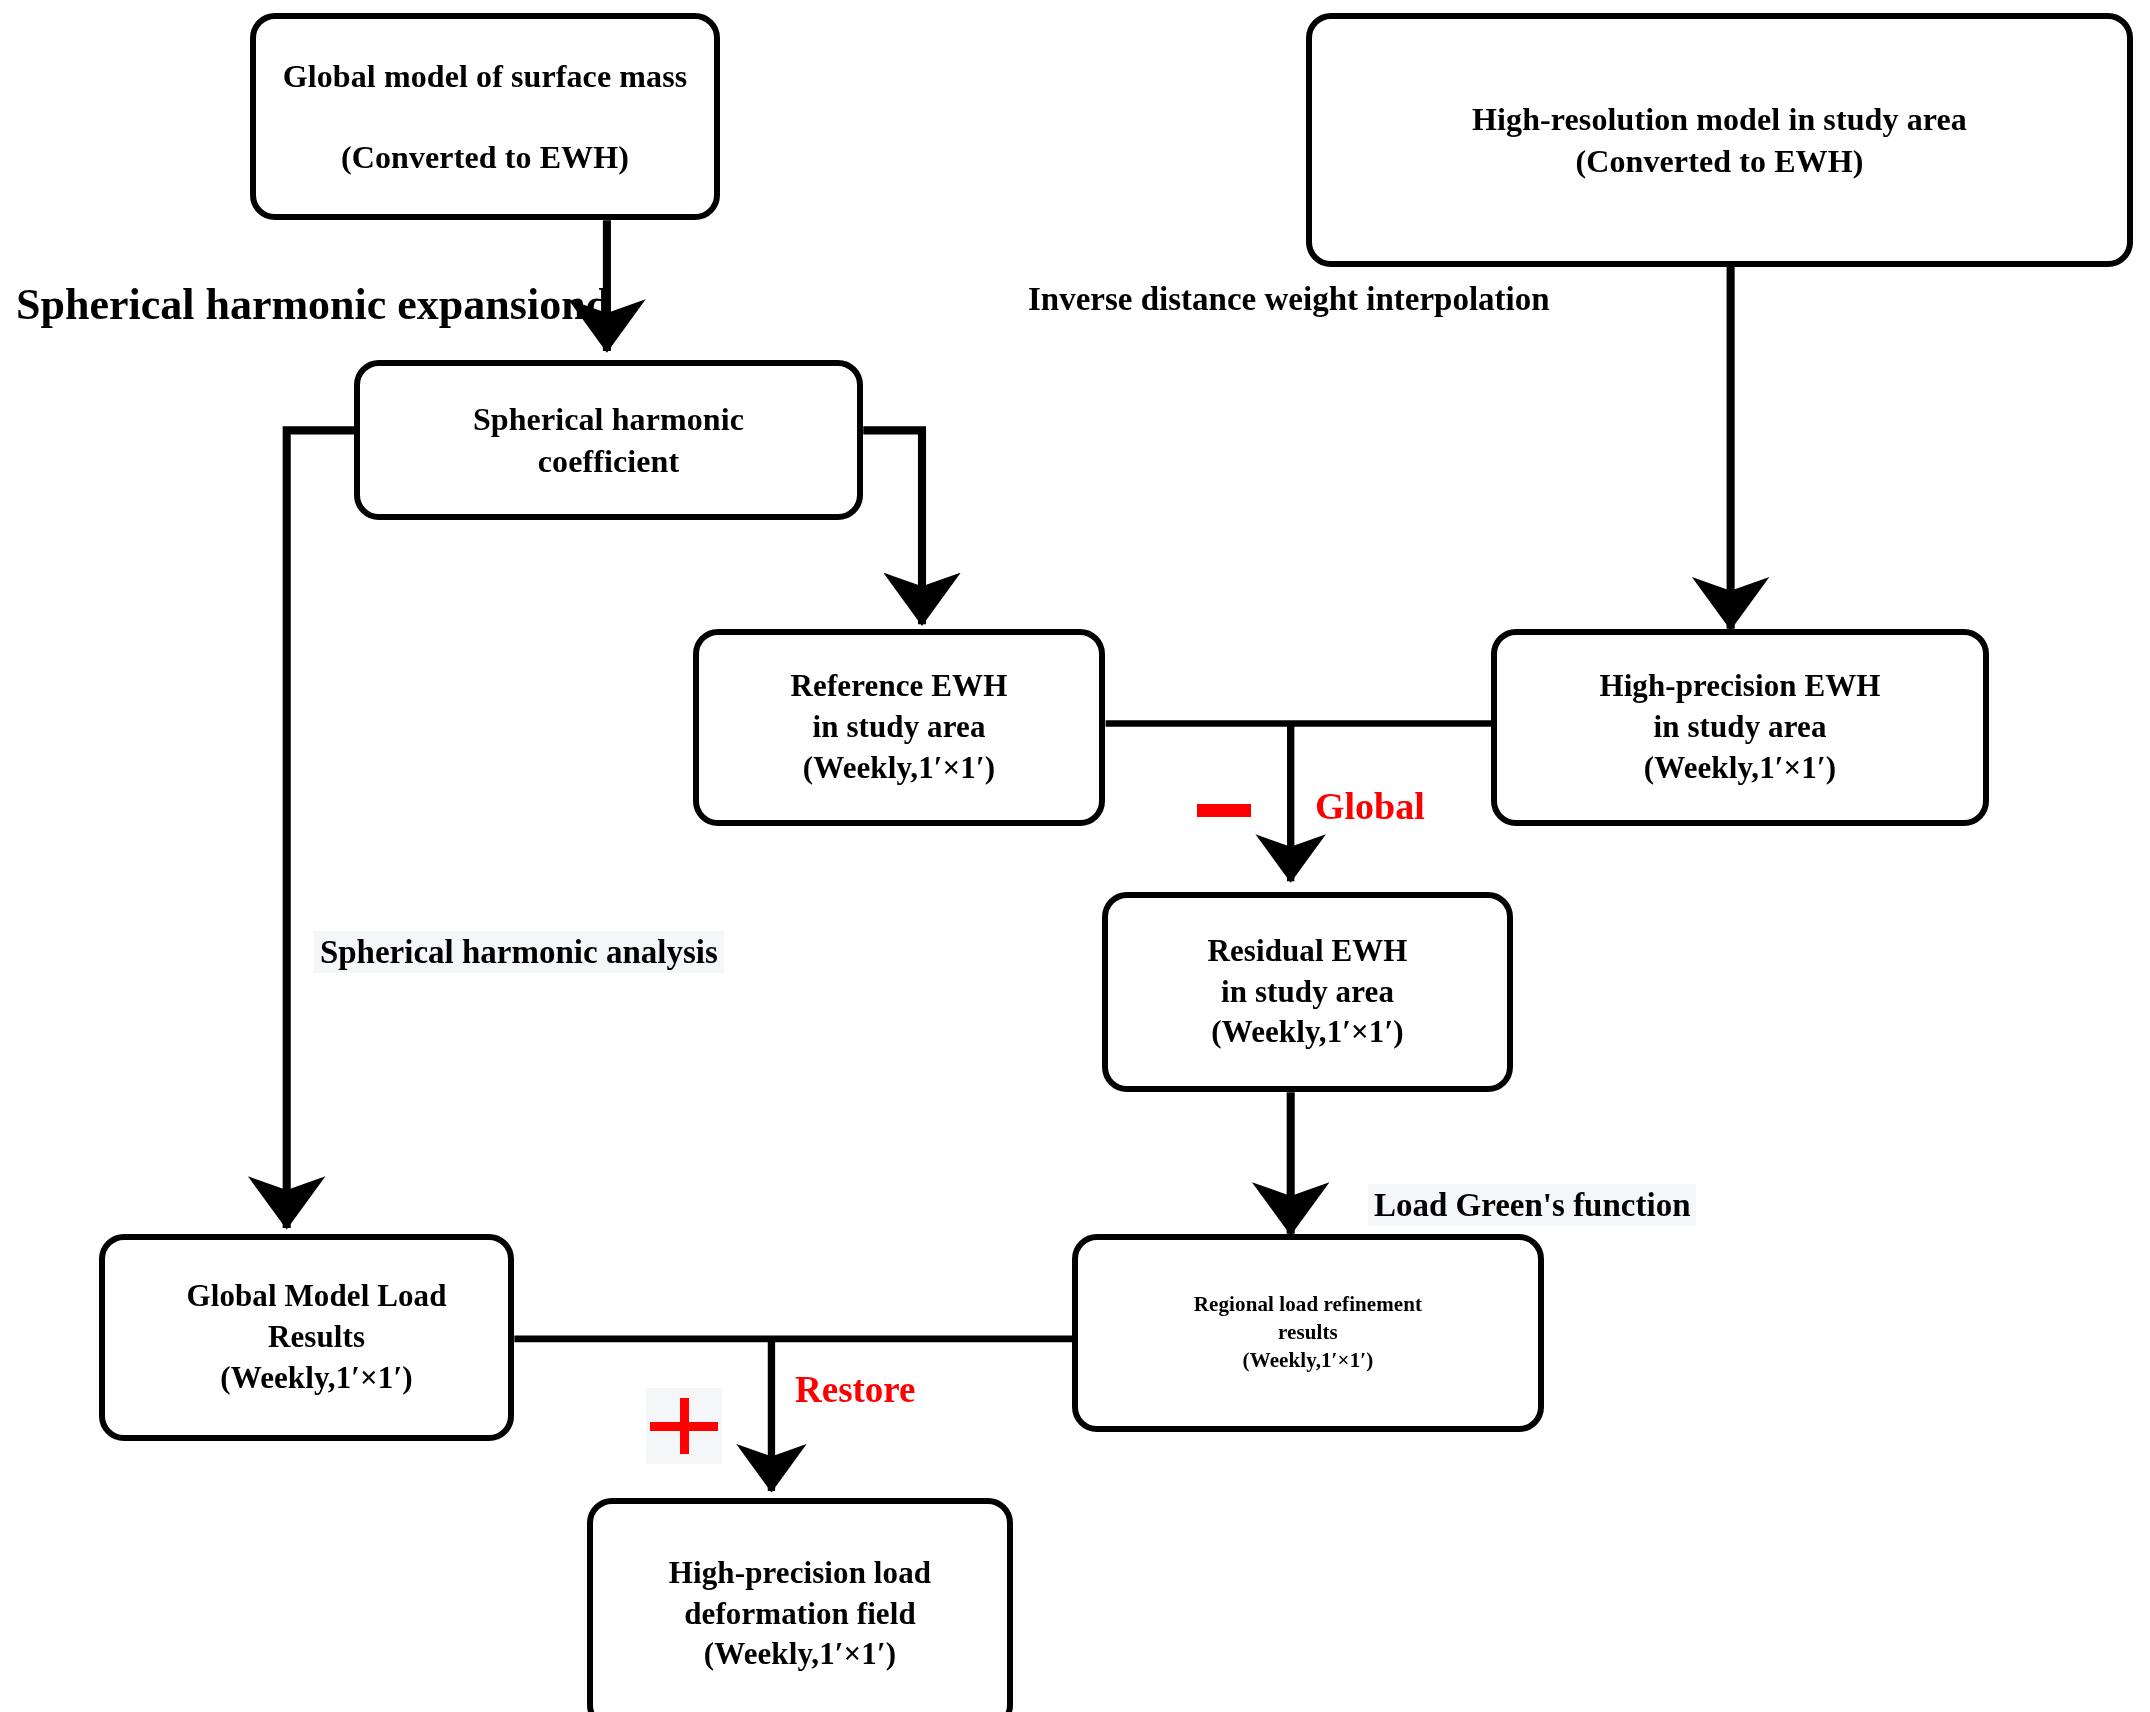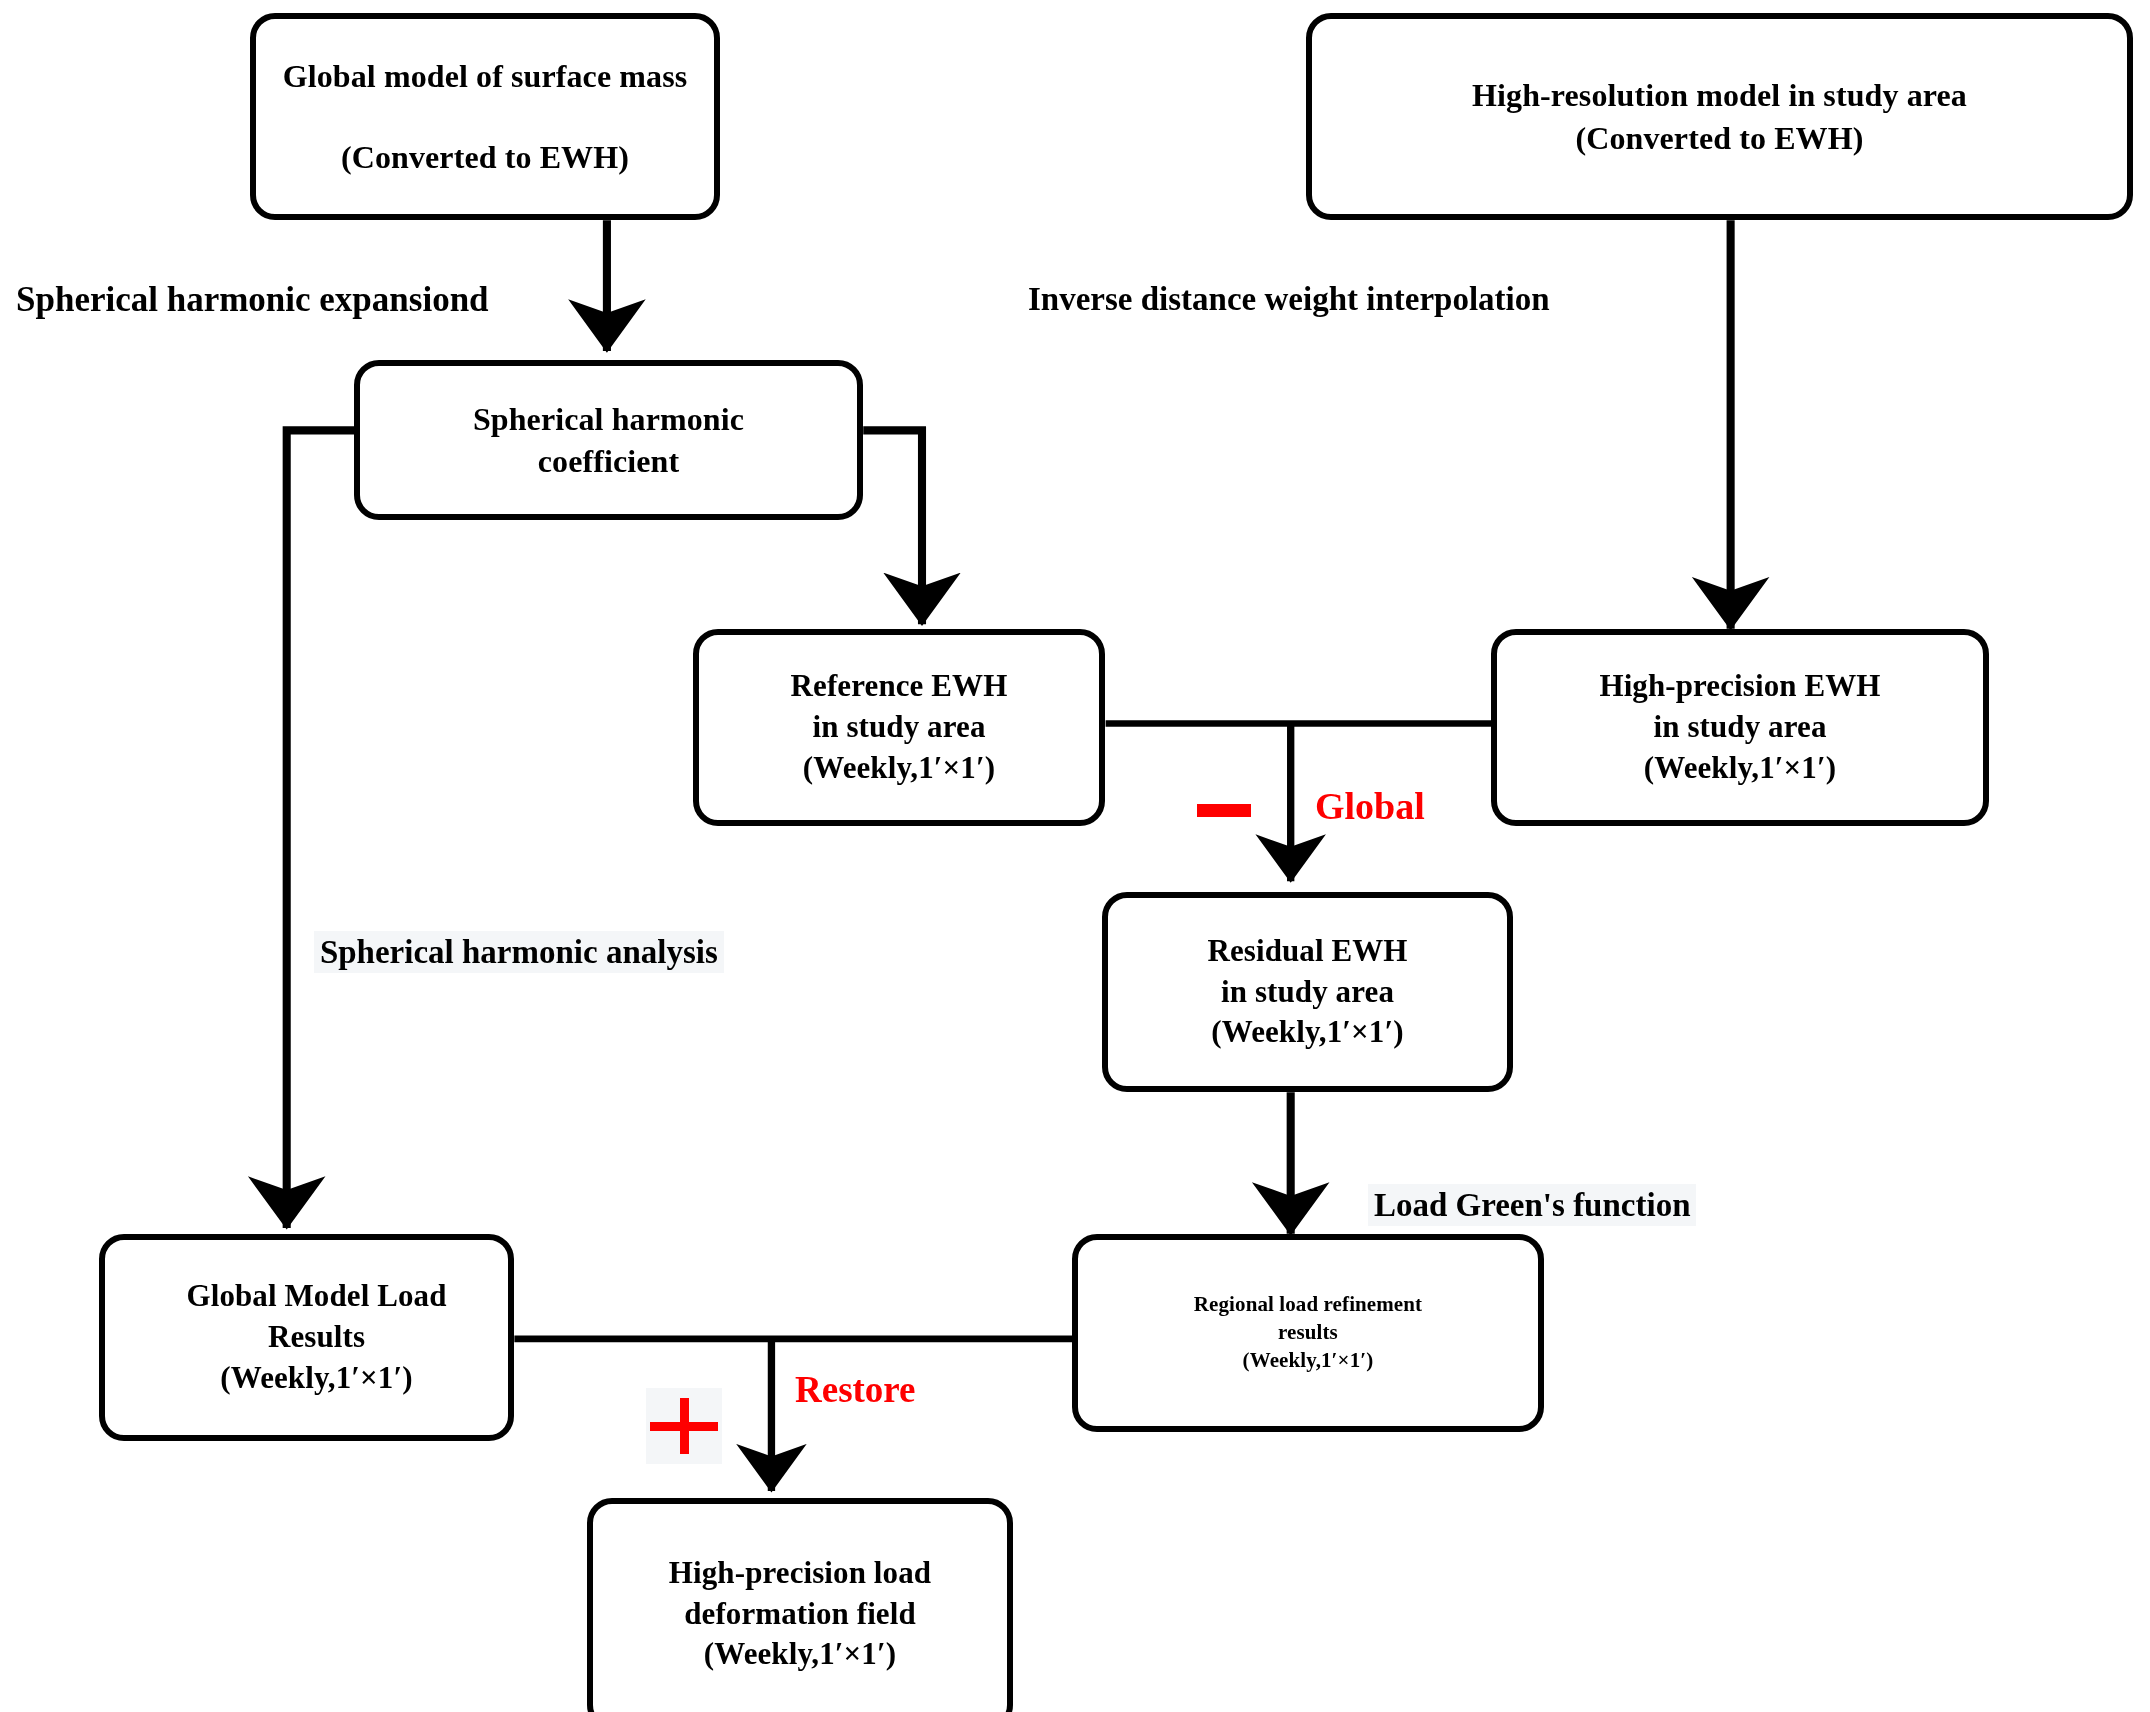--- a/index.html
+++ b/index.html
@@ -134,21 +134,21 @@
     <g>
       <path d="M 1050,1823 L 1050,2030" stroke="#000000" stroke-width="10" fill="none" marker-end="url(#arrow)"></path>
     </g>
   </svg>
 
   <div class="node" style="left:250px; top:13.2px; width:470px; height:207px; font-size:32px;gap:38px;">
     <span class="ln">Global model of surface mass</span>
     <span class="ln">(Converted to EWH)</span>
   </div>
 
-  <div class="node" style="left:1306px; top:13.2px; width:827px; height:207px; font-size:32px;">
+  <div class="node" style="left:1306px; top:13.2px; width:827px; height:254px; font-size:32px;">
     <span class="ln">High-resolution model in study area</span>
     <span class="ln">(Converted to EWH)</span>
   </div>
 
   <div class="node" style="left:354px; top:360px; width:509px; height:160px; font-size:32px;">
     <span class="ln">Spherical harmonic</span>
     <span class="ln">coefficient</span>
   </div>
 
   <div class="node" style="left:693px; top:629px; width:412px; height:197px; font-size:31px;">
@@ -180,21 +180,21 @@
     <span class="ln">results</span>
     <span class="ln">(Weekly,1′×1′)</span>
   </div>
 
   <div class="node" style="left:587px; top:1498px; width:426px; height:232px; font-size:31px;">
     <span class="ln">High-precision load</span>
     <span class="ln">deformation field</span>
     <span class="ln">(Weekly,1′×1′)</span>
   </div>
 
-  <div class="lbl" style="left:16px; top:281px; font-size:35px;">Spherical harmonic expansiond</div>
+  <div class="lbl" style="left:16px; top:281px; font-size:44px;">Spherical harmonic expansiond</div>
 
   <div class="lbl" style="left:1028px; top:281px; font-size:33px;">Inverse distance weight interpolation</div>
 
   <div class="lbl tint" style="left:314px; top:931px; font-size:33px; padding:2.9px 5.9px;">Spherical harmonic analysis</div>
 
   <div class="lbl tint" style="left:1368px; top:1184px; font-size:33px; padding:2.9px 5.9px;">Load Green's function</div>
 
   <div class="redlbl" style="left:1315px; top:786px; font-size:38px;">Global</div>
 
   <div class="redlbl" style="left:795px; top:1370px; font-size:37px;">Restore</div>

